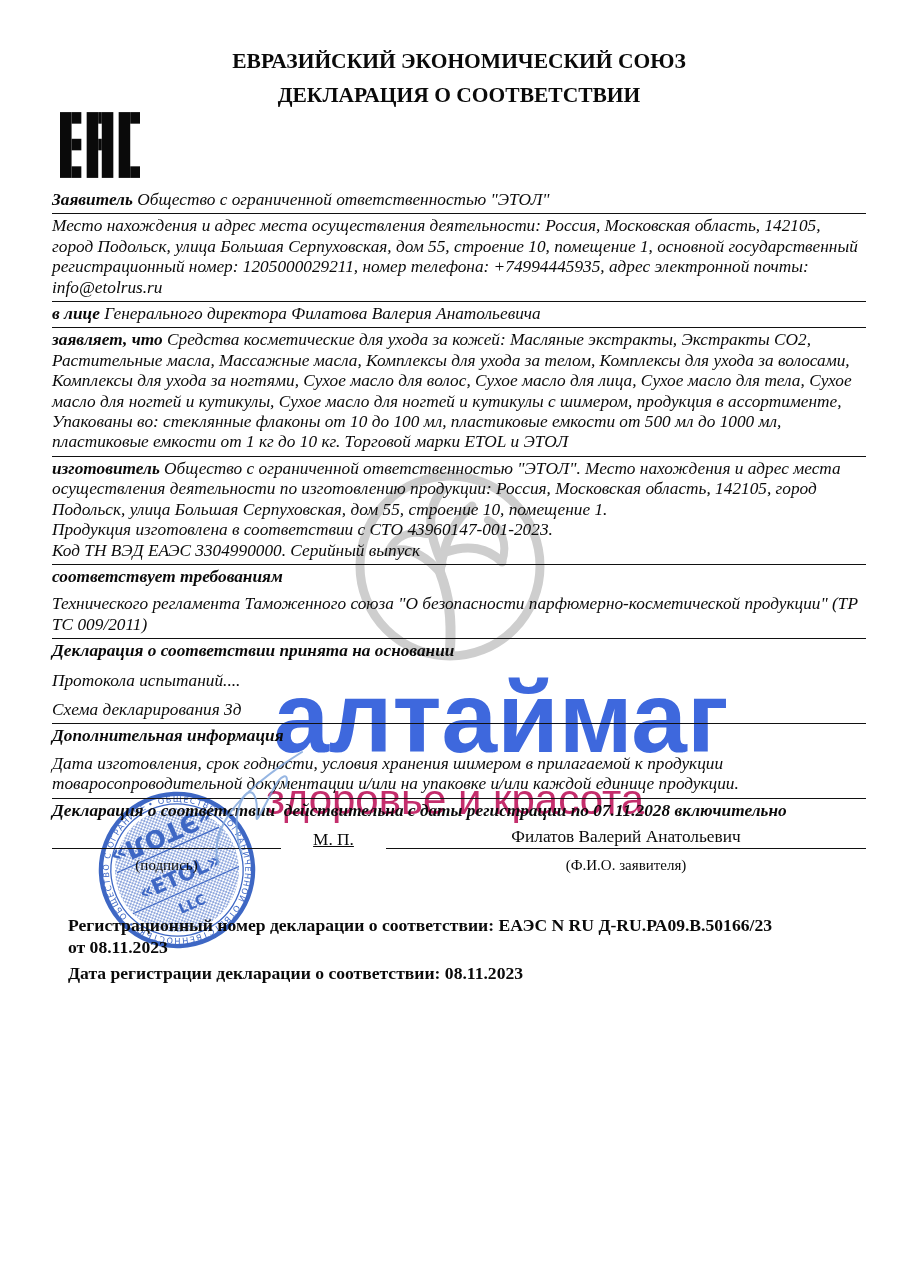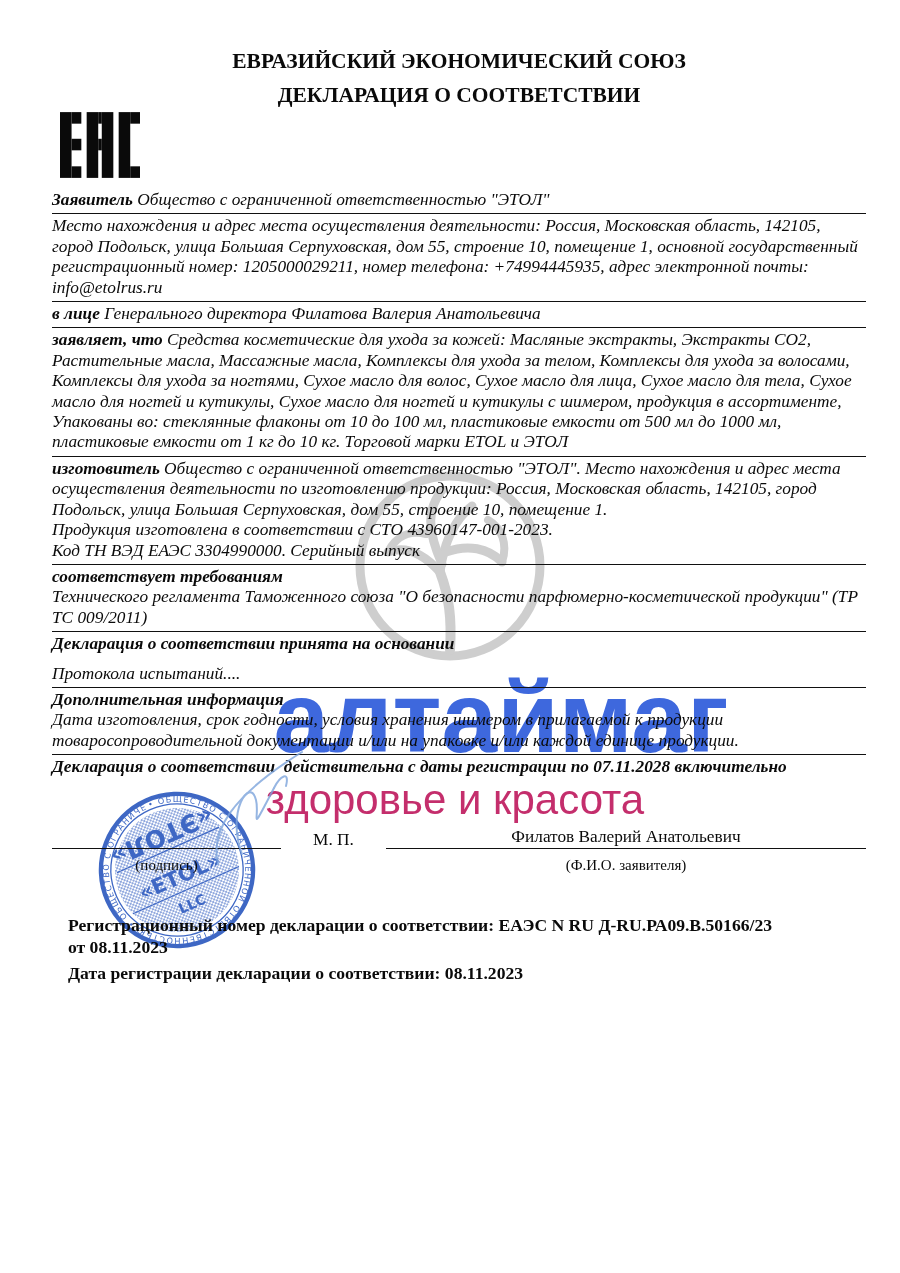--- a/index.html
+++ b/index.html
@@ -35,27 +35,27 @@
     text-align:center;font-weight:700;font-size:21.5px;line-height:28px;
   }
   .t1{margin-top:47px;}
   .t2{margin-top:6px;}
   .eac-logo{position:absolute;left:60px;top:109px;}
   .para{font-size:17.3px;line-height:20.4px;text-align:left;font-style:italic;}
   .b{font-weight:700;}
   .rule{border-top:1.9px solid #111;height:0;margin:3px 0 2px 0;}
   .applicant{margin-top:81px;}
   .mt2{margin-top:2px;}
-  .mt6{}
+  .mt6{margin-top:7px;}
   .mt8{margin-top:9px;}
   .prewrap{white-space:pre-wrap;}
   
   .sig-row{position:absolute;left:52px;right:34px;top:827px;display:flex;z-index:3;}
   .sig-left{width:229px;padding-top:20px;}
-  .sig-mid{width:105px;text-align:center;font-size:17.3px;padding-top:3px;}
+  .sig-mid{width:105px;text-align:center;font-size:17.3px;padding-top:3px;text-decoration:underline;}
   .sig-right{flex:1;}
   .sig-name{text-align:center;font-size:17.3px;line-height:20px;}
   .sig-line{border-top:1.6px solid #111;height:0;margin-top:1px;}
   .sig-cap{text-align:center;font-size:15px;line-height:16px;margin-top:8px;}
   
   .reg-block{position:absolute;left:68px;right:34px;top:914px;z-index:3;}
   .reg-line{font-weight:700;font-size:17.6px;line-height:22px;}
   .reg-date{margin-top:4px;}
 </style>
 </head>
@@ -145,20 +145,21 @@
     <div class="para">Продукция изготовлена в соответствии с СТО 43960147-001-2023.</div>
     <div class="para">Код ТН ВЭД ЕАЭС 3304990000. Серийный выпуск</div>
     <div class="rule"></div>
 
     <div class="para b mt2">соответствует требованиям</div>
     <div class="para mt6">Технического регламента Таможенного союза "О безопасности парфюмерно-косметической продукции" (ТР ТС 009/2011)</div>
     <div class="rule"></div>
 
     <div class="para b mt2">Декларация о соответствии принята на основании</div>
     <div class="para mt8">Протокола испытаний....</div>
+    <div class="para mt8">Схема декларирования 3д</div>
     <div class="rule"></div>
 
     <div class="para b mt2">Дополнительная информация</div>
     <div class="para mt6">Дата изготовления, срок годности, условия хранения шимером в прилагаемой к продукции товаросопроводительной документации и/или на упаковке и/или каждой единице продукции.</div>
     <div class="rule"></div>
 
     <div class="para b prewrap mt2">Декларация о соответствии  действительна с даты регистрации по 07.11.2028 включительно</div>
   </div>
 
   <div class="sig-row">

